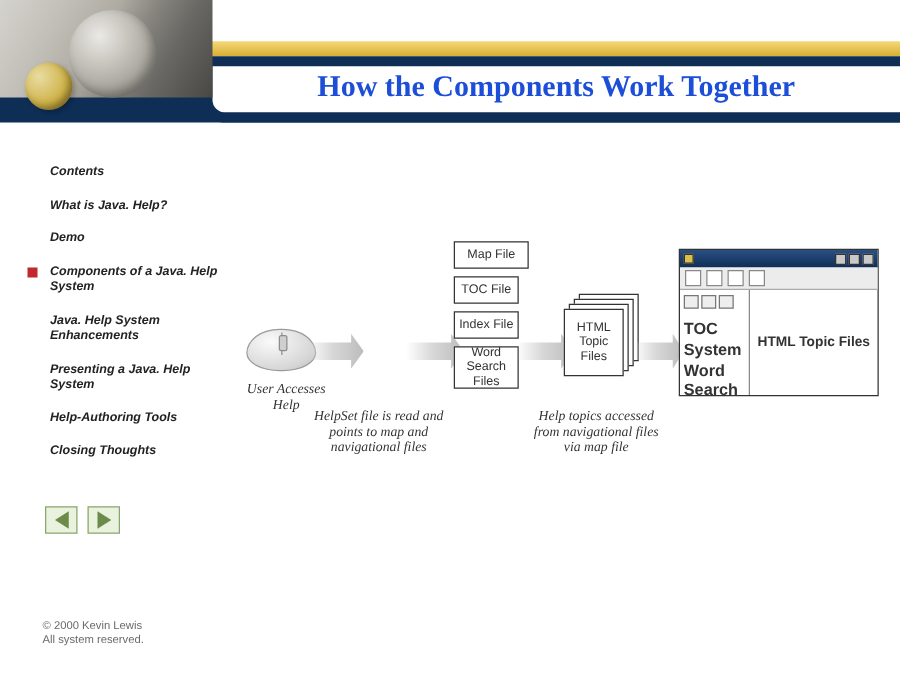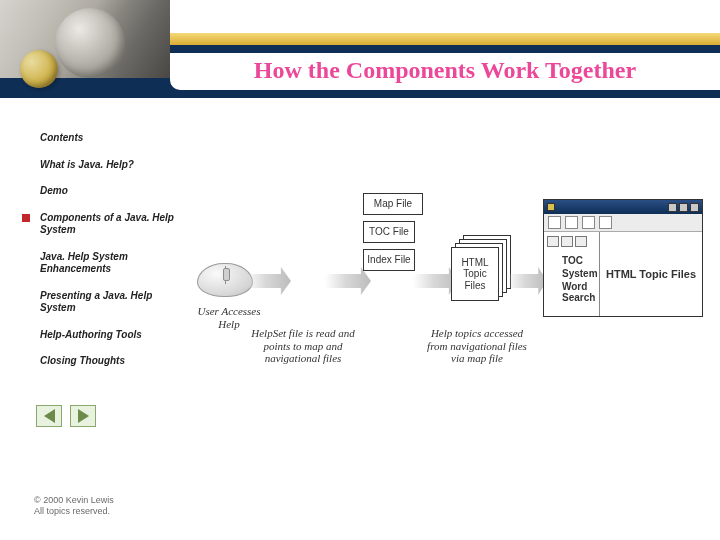--- a/index.html
+++ b/index.html
@@ -35,21 +35,21 @@
     position: absolute; left: 0; top: 45px; width: 100%; height: 53px;
     background: #0e2e56;
     display: flex; align-items: center; justify-content: flex-end; padding-right: 20px;
   }
   .banner .title-overlay {
     position: absolute; left: 170px; right: 0; top: 45px; height: 53px;
     display: flex; align-items: center; justify-content: center;
   }
   .banner h1 {
     position: relative;
-    color: #ec4899; background: #fff;
+    color: #1d4ed8; background: #fff;
     font-family: "Times New Roman", serif;
     font-weight: bold; font-size: 24px;
     padding: 4px 10px 6px;
     border-bottom-left-radius: 10px;
     width: 100%; text-align: center;
   }
   .banner h1::after {
     content: ""; position: absolute; left: 0; right: 0; bottom: -8px; height: 8px;
     background: #0e2e56; border-bottom-left-radius: 10px;
   }
@@ -144,21 +144,21 @@
   .viewer .toolbar i {
     width: 13px; height: 13px; border: 1px solid #888; background: #fff; display: block;
   }
   .viewer .panes { display: flex; height: calc(100% - 32px); }
   .viewer .nav-pane {
     width: 56px; border-right: 1px solid #888; padding: 4px 3px;
     font: 9px Arial; display: flex; flex-direction: column; gap: 6px;
   }
   .viewer .nav-pane .tabs { display: flex; gap: 2px; }
   .viewer .nav-pane .tabs i { width: 12px; height: 11px; border: 1px solid #777; background: #eee; display: block; }
-  .viewer .nav-pane .entries span { display: block; font-weight: bold; font-size: 10px; margin: 2px 15px; }
+  .viewer .nav-pane .entries span { display: block; font-weight: bold; font-size: 13px; margin: 2px 0; }
   .viewer .topic-pane {
     flex: 1; display: flex; align-items: center; justify-content: center;
     font: bold 11px Arial; text-align: center; padding: 4px;
   }
 </style>
 </head>
 <body>
 
 <div class="banner">
   <div class="gold-bar"></div>
@@ -186,37 +186,38 @@
     <div class="arrow-btn">
         <div class="tri-left"></div>
       </div>
     <div class="arrow-btn">
         <div class="tri-right"></div>
       </div>
   </div>
 
   <div class="footer">
     <div>© 2000 Kevin Lewis</div>
-    <div>All topics reserved.</div>
+    <div>All system reserved.</div>
   </div>
 
   <div class="diagram">
 
     <div class="mouse"></div>
     <div class="lbl" style="left:-6px; top:130px; width:80px;">User Accesses Help</div>
 
     <div class="flow-arrow" style="left:50px; top:92px; width:46px;"></div>
 
     <div class="lbl" style="left:52px; top:152px; width:112px;">HelpSet file is read and points to map and navigational files</div>
 
     <div class="flow-arrow" style="left:130px; top:92px; width:46px;"></div>
 
     <div class="box" style="left:168px; top:18px; width:60px; height:22px;text-align:center;">Map File</div>
     <div class="box" style="left:168px; top:46px; width:52px; height:22px;text-align:center;">TOC File</div>
     <div class="box" style="left:168px; top:74px; width:52px; height:22px;">Index File</div>
+    <div class="box" style="left:168px; top:102px; width:52px; height:34px;">Word Search Files</div>
 
     <div class="flow-arrow" style="left:218px; top:92px; width:46px;"></div>
 
     <div class="stack" style="left:256px; top:60px; width:70px; height:70px;">
       <div class="s" style="left:12px; top:0; width:48px; height:54px;"></div>
       <div class="s" style="left:8px; top:4px; width:48px; height:54px;"></div>
       <div class="s" style="left:4px; top:8px; width:48px; height:54px;"></div>
       <div class="box" style="left:0; top:12px; width:48px; height:54px; white-space:pre-line;">HTML
 Topic Files</div>
     </div>

